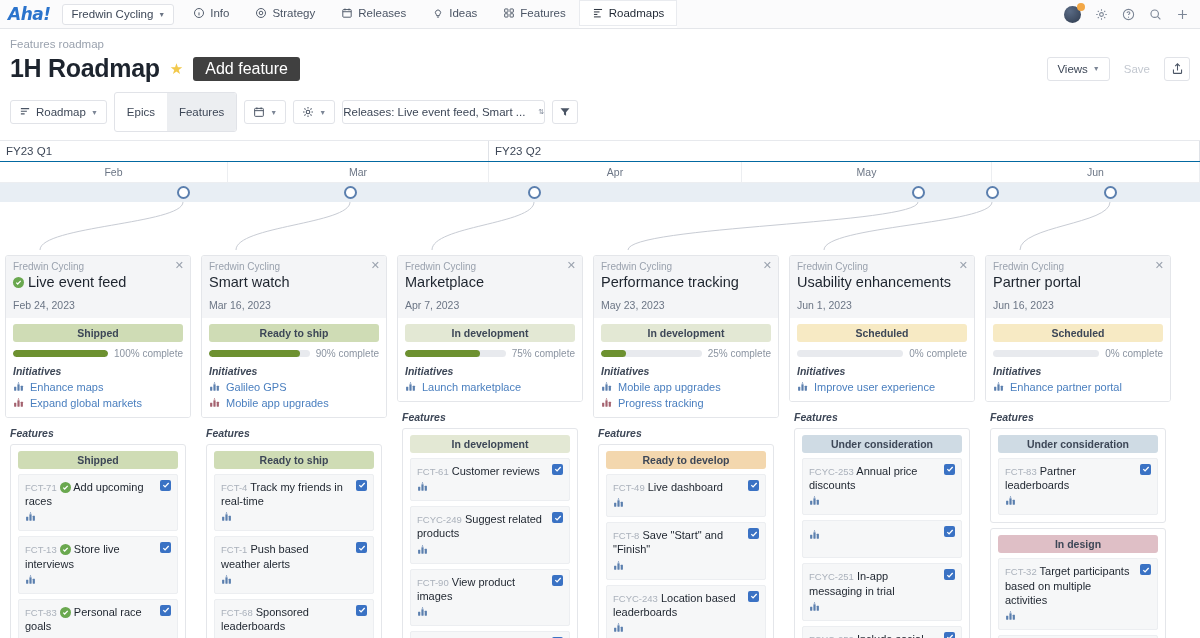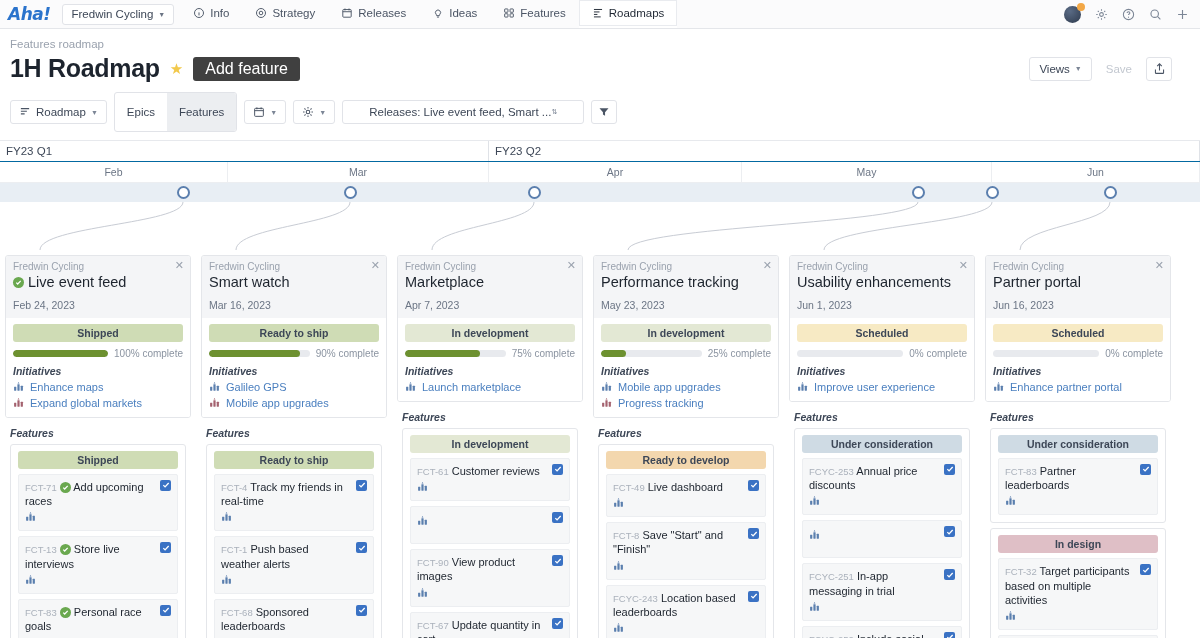--- a/index.html
+++ b/index.html
@@ -77,21 +77,21 @@
   .nav-icon { color: #7c8696; display: flex; align-items: center; }
 
   
   .breadcrumb {
     padding: 9px 0 0 10px;
     font-size: 11.5px;
     color: #9aa2ae;
   }
   .titlerow {
     display: flex; align-items: center; gap: 10px;
-    padding: 4px 28px 0 10px;
+    padding: 4px 10px 0 10px;
     position: relative;
   }
   .pagetitle {
     font-size: 25px;
     font-weight: bold;
     color: #1d242e;
     letter-spacing: -0.3px;
   }
   .star { color: #f2c94c; font-size: 15px; }
   .btn-primary {
@@ -168,21 +168,21 @@
     color: #3d4757;
     cursor: pointer;
   }
   .seg div.on { background: #eceef1; }
   .select-pill {
     background: #fff;
     border: 1px solid #e1e3e8;
     border-radius: 3px;
     height: 24px;
     min-width: 203px;
-    padding: 0 26px;
+    padding: 0 0;
     display: flex; align-items: center;
     justify-content: space-between;
     font-size: 11.5px;
     color: #3d4757;
     cursor: pointer;
   }
   .caret-sm { font-size: 7px; color: #7c8696; }
 
   
   .tl-quarters {
@@ -765,20 +765,21 @@
               </svg>
             </div>
             <div class="feat-icon"><svg width="11" height="11" viewBox="0 0 16 16" fill="#5b7fae">
                 <rect x="1.6" y="8.4" width="3.2" height="5.6" rx=".5"></rect>
                 <rect x="6.4" y="4.6" width="3.2" height="9.4" rx=".5"></rect>
                 <rect x="11.2" y="7" width="3.2" height="7" rx=".5"></rect>
                 <path d="M8 1.4l1.4 2.4H6.6z"></path>
               </svg></div>
           </div>
           <div class="feat-item">
+            <div class="feat-line"><span class="feat-id">FCYC-249</span> Suggest related products</div>
             <div class="feat-check">
               <svg width="8" height="8" viewBox="0 0 12 12" fill="none" stroke="#fff" stroke-width="2">
                 <path d="M2 6.2l2.6 2.6L10 3"></path>
               </svg>
             </div>
             <div class="feat-icon"><svg width="11" height="11" viewBox="0 0 16 16" fill="#5b7fae">
                 <rect x="1.6" y="8.4" width="3.2" height="5.6" rx=".5"></rect>
                 <rect x="6.4" y="4.6" width="3.2" height="9.4" rx=".5"></rect>
                 <rect x="11.2" y="7" width="3.2" height="7" rx=".5"></rect>
                 <path d="M8 1.4l1.4 2.4H6.6z"></path>

